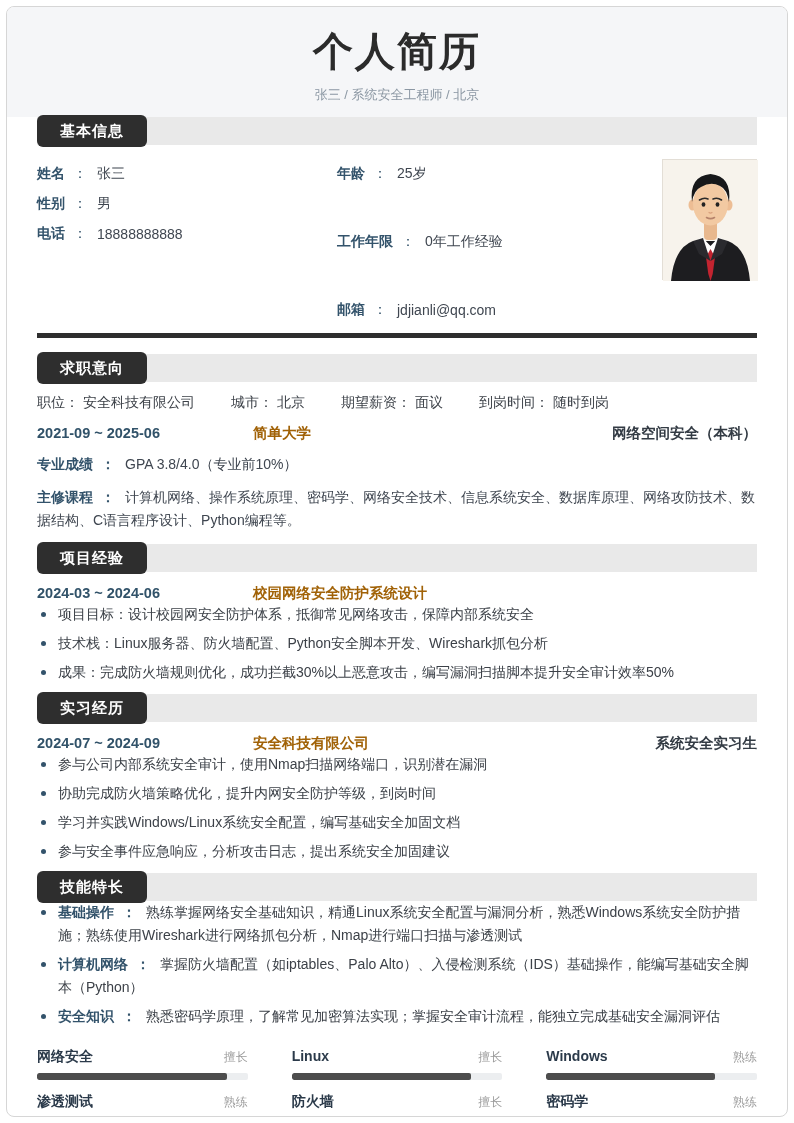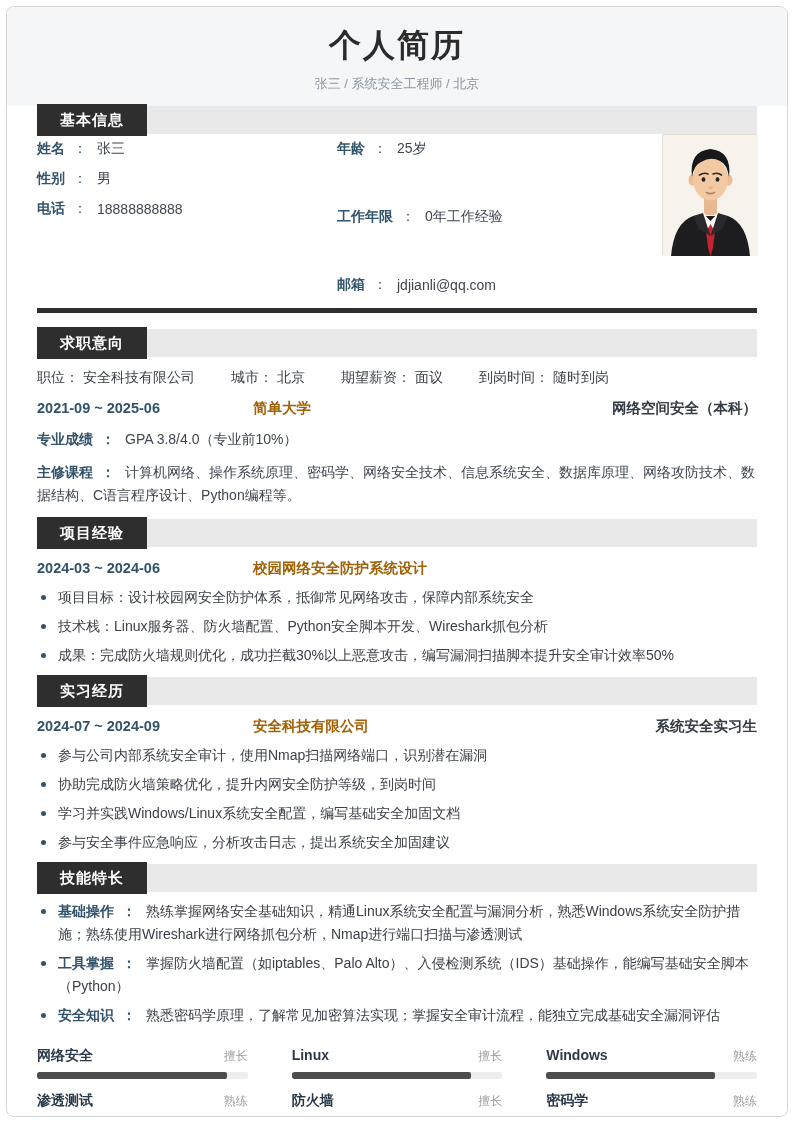--- a/index.html
+++ b/index.html
@@ -1,27 +1,27 @@
 <!DOCTYPE html>
 <html><head>
 <meta charset="utf-8">
 <style>
   * { margin:0; padding:0; box-sizing:border-box; }
   html,body { background:#fff; }
   body { width:794px; height:1123px; position:relative; font-family:"Liberation Sans","DejaVu Sans",sans-serif; color:#3f4650; }
   .sheet { position:absolute; inset:6px; background:#fff; border:1px solid #d6d6d6; border-radius:8px; overflow:hidden; }
   .header { background:#f5f6f8; text-align:center; padding:17px 0 13px; }
-  .title { font-size:32px; font-weight:bold; color:#2b2b2b; letter-spacing:2px; }
+  .title { font-size:40px; font-weight:bold; color:#2b2b2b; letter-spacing:2px; }
   .subtitle { margin-top:7px; font-size:13px; color:#8b97a3; }
   .content { padding:0 30px; }
   .section-bar { position:relative; background:#e9e9e9; height:28px; }
   .section-badge { position:absolute; left:0; top:-2px; height:32px; background:#2e2e2e; color:#fff;
-      display:inline-flex; align-items:center; padding:0 23px; font-size:15px; font-weight:bold; letter-spacing:1px; }
-  
-  .info-wrap { display:flex; }
+      display:inline-flex; align-items:center; padding:0 23px; font-size:15px; font-weight:bold; letter-spacing:1px;border-radius:6px; }
+  
+  .info-wrap { display:flex; margin-top:14px; }
   .info-cols { flex:1; display:flex; }
   .info-col { display:flex; flex-direction:column; }
   .info-col.left { width:300px; }
   .info-col.right { flex:1;gap:38px; }
   .info-row { height:30px; display:flex; align-items:center; font-size:14px; }
   .flabel { font-weight:bold; color:#33536b; }
   .colon { color:#33536b; margin:0 10px 0 8px; }
   .fvalue { color:#3f4650; }
   .photo { width:95px; height:121px; border:1px solid #e3ded6; flex:0 0 auto; }
   .divider { height:5px; background:#2e2e2e; margin-top:8px; }
@@ -29,21 +29,21 @@
   
   .intent-row { display:flex; gap:36px; margin-top:12px; font-size:14px; color:#3c4148; }
   .intent-item .colon { margin:0 4px 0 0; color:#3c4148; }
   
   .row3 { display:flex; align-items:baseline; margin-top:12px; font-size:14.5px; font-weight:bold; }
   .row3 .l { width:30%; color:#315269; }
   .row3 .c { flex:1; text-align:left; color:#a16207; }
   .row3 .r { width:30%; text-align:right; color:#333b44; }
   .kv-line { margin-top:10px; font-size:14px; line-height:1.65; }
   
-  .bullets { margin-top:8px; }
+  .bullets { }
   .bullet { display:flex; font-size:14px; line-height:23px; margin-top:6px; color:#3c4148; }
   .bullet:first-child { margin-top:0; }
   .dot { width:5px; height:5px; border-radius:50%; background:#33536b; margin:9px 12px 0 4px; flex:0 0 auto; }
   .btext { flex:1; }
   
   .skills-grid { display:grid; grid-template-columns:repeat(3,1fr); column-gap:44px; row-gap:13px; margin-top:20px; }
   .skill-head { display:flex; justify-content:space-between; align-items:baseline; }
   .skill-name { font-size:14px; font-weight:bold; color:#2b3a4a; }
   .skill-level { font-size:12px; color:#9b9b9b; }
   .bar-track { height:7px; background:#eceef0; border-radius:2px; margin-top:7px; overflow:hidden; }
@@ -202,21 +202,21 @@
     <div class="section-bar mt10">
       <span class="section-badge">技能特长</span>
     </div>
     <div class="bullets">
       <div class="bullet">
           <span class="dot"></span>
           <span class="btext"><span class="flabel">基础操作</span><span class="flabel colon">：</span><span>熟练掌握网络安全基础知识，精通Linux系统安全配置与漏洞分析，熟悉Windows系统安全防护措施；熟练使用Wireshark进行网络抓包分析，Nmap进行端口扫描与渗透测试</span></span>
         </div>
       <div class="bullet">
           <span class="dot"></span>
-          <span class="btext"><span class="flabel">工具掌握</span><span class="flabel colon">：</span><span>掌握防火墙配置（如iptables、Palo Alto）、入侵检测系统（IDS）基础操作，能编写基础安全脚本（Python）</span></span>
+          <span class="btext"><span class="flabel">计算机网络</span><span class="flabel colon">：</span><span>掌握防火墙配置（如iptables、Palo Alto）、入侵检测系统（IDS）基础操作，能编写基础安全脚本（Python）</span></span>
         </div>
       <div class="bullet">
           <span class="dot"></span>
           <span class="btext"><span class="flabel">安全知识</span><span class="flabel colon">：</span><span>熟悉密码学原理，了解常见加密算法实现；掌握安全审计流程，能独立完成基础安全漏洞评估</span></span>
         </div>
     </div>
 
     <div class="skills-grid">
       <div class="skill-cell">
         <div class="skill-head">

